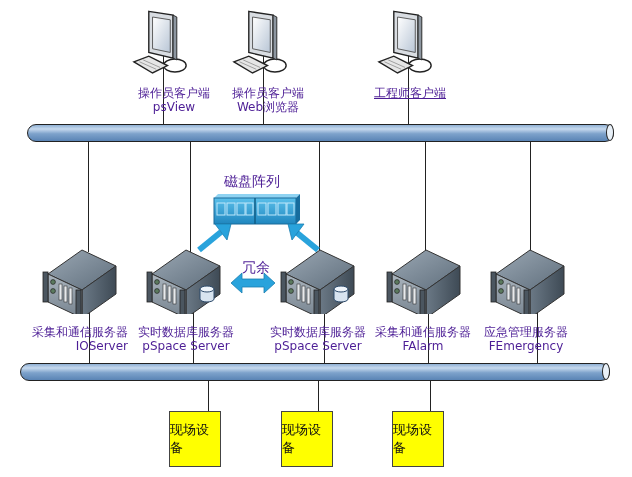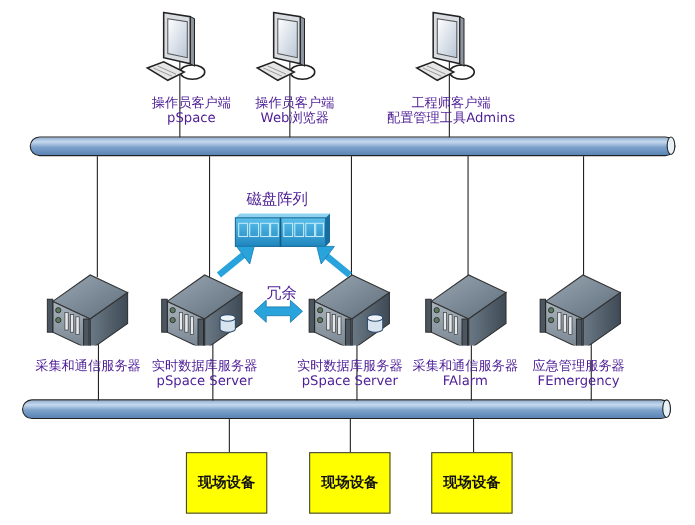--- a/index.html
+++ b/index.html
@@ -4,22 +4,22 @@
 <style>
   html, body { margin:0; padding:0; background:#ffffff; }
   body { width:632px; height:477px; position:relative; overflow:hidden;
          font-family:"DejaVu Sans", sans-serif; }
   .abs { position:absolute; }
   .label { position:absolute; text-align:center; font-size:12px; line-height:14px; color:#4c1d95; white-space:nowrap; transform:translateX(-50%); }
   .line { position:absolute; background:#222; width:1px; }
   .bus { position:absolute; height:18px; border:1.5px solid #222; border-radius:9px;
          background:linear-gradient(to bottom, #8fb0d4 0%, #c6d9ee 25%, #7da2cb 55%, #5a84b5 100%); box-sizing:border-box; }
   .bus-end { position:absolute; right:-1px; top:-1px; width:8px; height:17px; border-radius:50%; border:1.5px solid #222; background:#e8f0f8; box-sizing:border-box; }
-  .field { position:absolute; width:74px; height:56px; background:#ffff00; border:1px solid #444; box-sizing:border-box;
-           display:flex; align-items:center; justify-content:center; font-size:13px; color:#111;font-weight:bold; }
+  .field { position:absolute; width:52px; height:56px; background:#ffff00; border:1px solid #444; box-sizing:border-box;
+           display:flex; align-items:center; justify-content:center; font-size:13px; color:#111; }
   .small { font-size:14px; }
 </style>
 </head>
 <body>
 
 <svg width="0" height="0" style="position:absolute">
   <defs>
     <linearGradient id="scr" x1="0" y1="0" x2="1" y2="1">
       <stop offset="0" stop-color="#ffffff"></stop>
         <stop offset="1" stop-color="#b9c6d6"></stop>
@@ -94,37 +94,36 @@
 
 <div class="line" style="left:208px; top:381px; height:30px;"></div>
 <div class="line" style="left:318px; top:381px; height:30px;"></div>
 <div class="line" style="left:430px; top:381px; height:30px;"></div>
 
 <svg class="abs" style="left:132px; top:6px;" width="56" height="78">
     <use href="#workstation"></use>
   </svg>
 <div class="label" style="left:174px; top:86px;">
   <div>操作员客户端</div>
-  <div>pSpace</div>
+  <div>psView</div>
 </div>
 
 <svg class="abs" style="left:232px; top:6px;" width="56" height="78">
     <use href="#workstation"></use>
   </svg>
 <div class="label" style="left:268px; top:86px;">
   <div>操作员客户端</div>
   <div>Web浏览器</div>
 </div>
 
 <svg class="abs" style="left:377px; top:6px;" width="56" height="78">
     <use href="#workstation"></use>
   </svg>
-<div class="label" style="left:410px; top:86px;">
+<div class="label" style="left:410px; top:86px;text-decoration:underline;">
   <div>工程师客户端</div>
-  <div>配置管理工具Admins</div>
 </div>
 
 <div class="label small" style="left:252px; top:174px;">磁盘阵列</div>
 <svg class="abs" style="left:212px; top:192px;" width="90" height="34" viewBox="0 0 90 34">
   <polygon points="2,6 6,2 88,2 84,6" fill="#8fd3f2"></polygon>
   <rect x="2" y="6" width="82" height="26" fill="url(#diskG)" stroke="#1a6b99" stroke-width="1"></rect>
   <polygon points="84,6 88,2 88,28 84,32" fill="#176d9e"></polygon>
   <line x1="43" y1="6" x2="43" y2="32" stroke="#0f5c86" stroke-width="1.5"></line>
   <g fill="none" stroke="#bfe8fb" stroke-width="1">
     <rect x="5" y="11" width="8" height="12"></rect>
@@ -169,20 +168,21 @@
   </svg>
 <svg class="abs" style="left:384px; top:244px;" width="80" height="70">
     <use href="#server"></use>
   </svg>
 <svg class="abs" style="left:488px; top:244px;" width="80" height="70">
     <use href="#server"></use>
   </svg>
 
 <div class="label" style="left:80px; top:325px;text-align:right;">
   <div>采集和通信服务器</div>
+  <div>IOServer</div>
 </div>
 <div class="label" style="left:186px; top:325px;">
   <div>实时数据库服务器</div>
   <div>pSpace Server</div>
 </div>
 <div class="label" style="left:318px; top:325px;">
   <div>实时数据库服务器</div>
   <div>pSpace Server</div>
 </div>
 <div class="label" style="left:423px; top:325px;">

